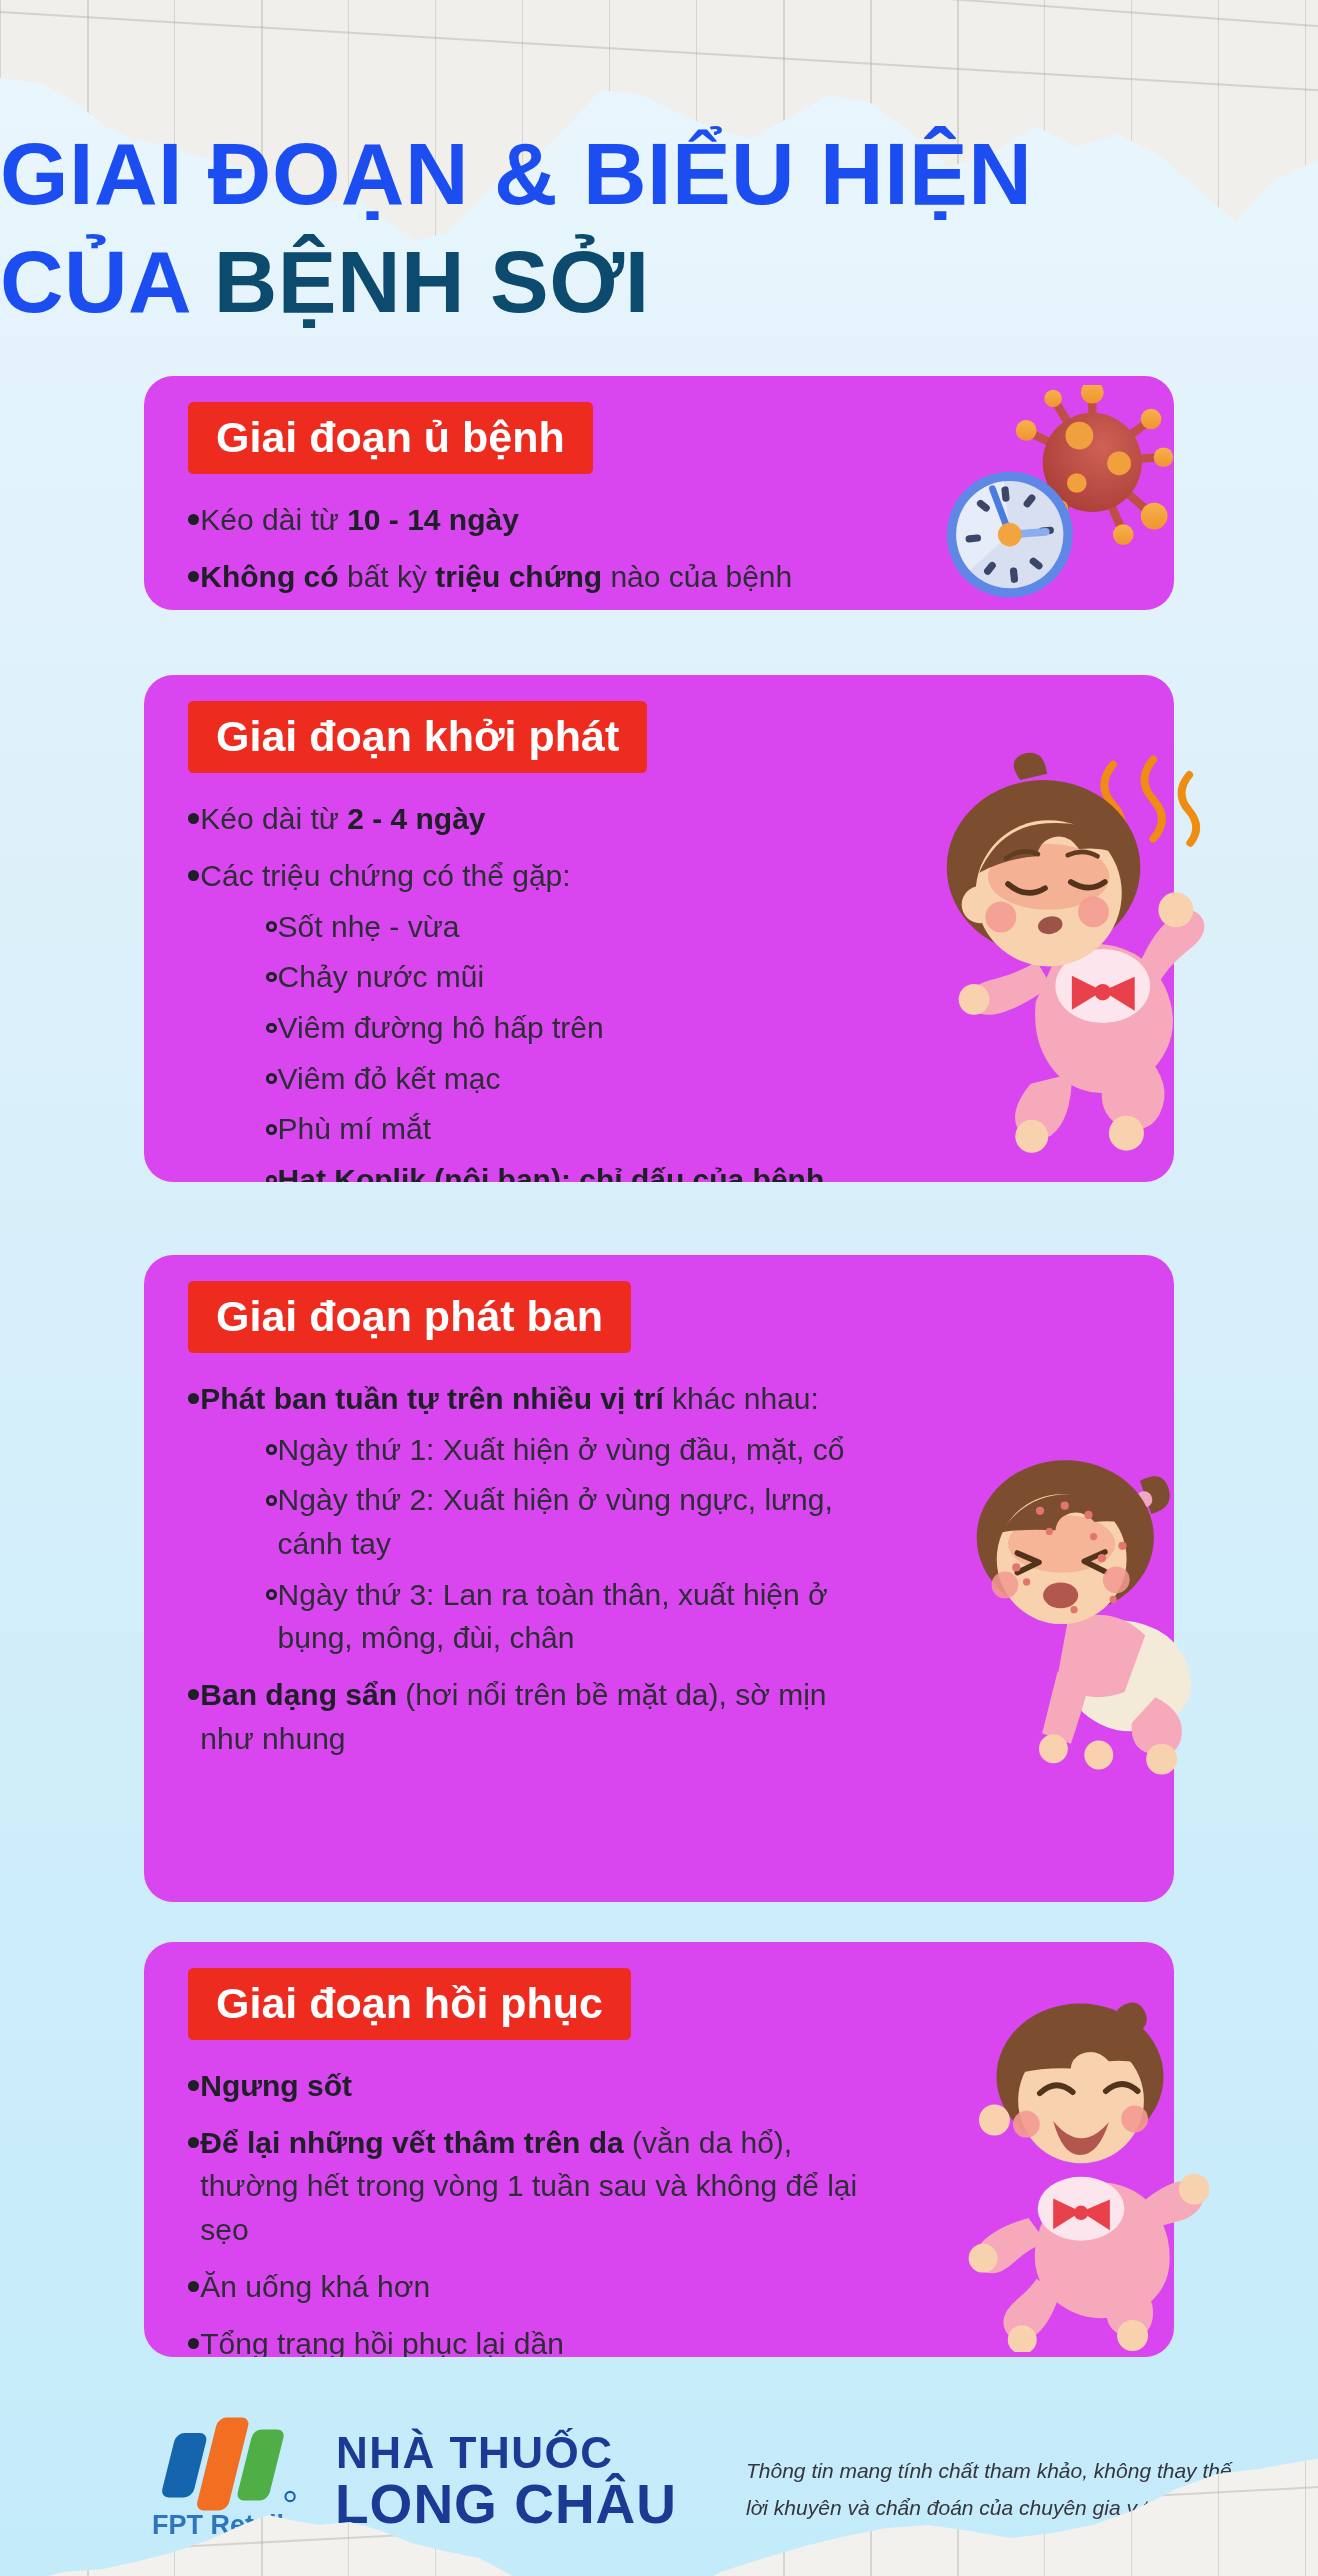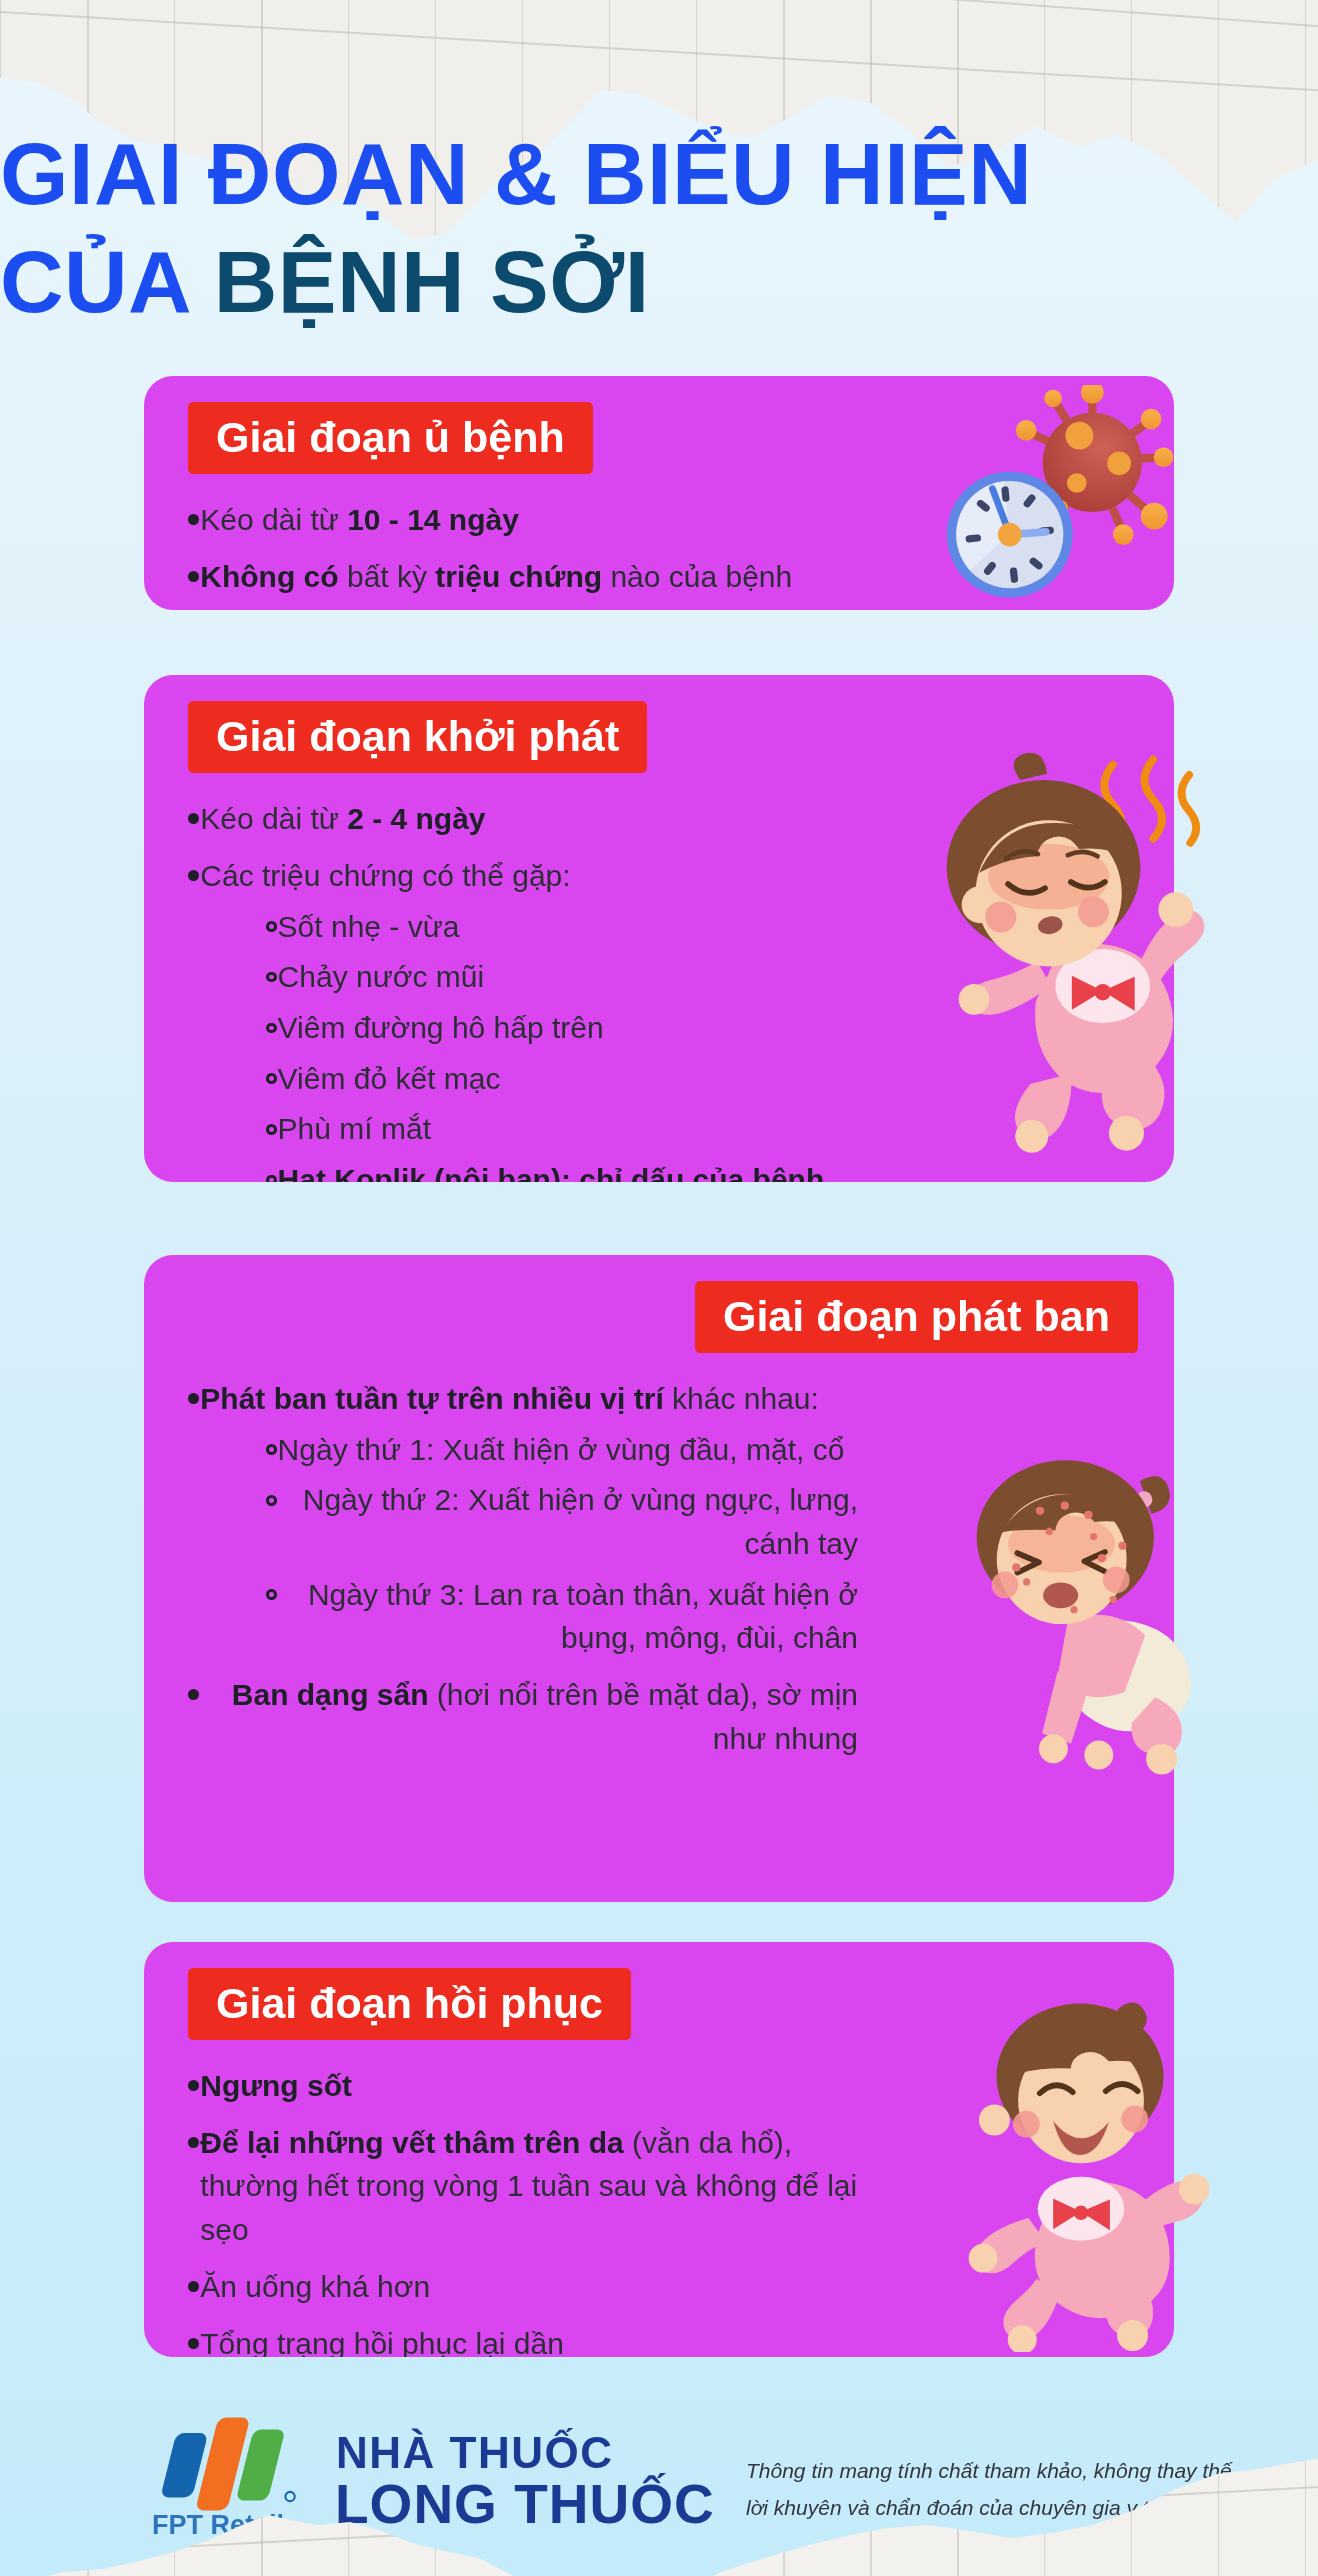--- a/index.html
+++ b/index.html
@@ -22,21 +22,21 @@
               font-weight:800;font-size:88px;letter-spacing:0.5px;line-height:1;}
   #title1{top:130px;color:#1b4df0;}
   #title2{top:238px;color:#1b4df0;}
   #title2 .hl{color:#0c4a6e;margin-left:21.6px;}
 
   
   .card{position:absolute;left:144px;width:1030px;background:#d946ef;
         border-radius:29px;box-sizing:border-box;padding:26px 36px 0 44px;overflow:hidden;}
   #card1{top:376px;height:234px;}
   #card2{top:675px;height:507px;}
-  #card3{top:1255px;height:647px;text-align:right;}
+  #card3{top:1255px;height:647px;}
   #card4{top:1942px;height:415px;}
   .badge{display:inline-block;background:#ee2b1f;color:#ffffff;
          font-size:43px;font-weight:700;padding:12.4px 28px;border-radius:5.2px;line-height:1.1;}
   .bullets{margin-top:24px;}
   #card1 .bullets{width:835px;}
   #card2 .bullets{width:773px;text-align:right;}
   #card3 .bullets{width:670px;}
   #card4 .bullets{width:690px;}
   .bullet{display:flex;gap:1px;font-size:30px;line-height:1.45;color:#2d2d35;font-weight:500;}
   .bullet.l1{margin-top:13.4px;}
@@ -361,21 +361,21 @@
       <g transform="skewX(-14) translate(40,0)">
         <rect x="10" y="35" width="62" height="125" rx="16" fill="#1565ae"></rect>
         <rect x="84" y="5" width="62" height="180" rx="16" fill="#f26f21"></rect>
         <rect x="158" y="28" width="62" height="138" rx="16" fill="#50ae47"></rect>
       </g>
       <circle cx="262" cy="158" r="9" fill="none" stroke="#1565ae" stroke-width="4"></circle>
     </svg>
   </div>
   <div id="fpt-label">FPT Retail</div>
   <div id="brand-top">NHÀ THUỐC</div>
-  <div id="brand-bottom">LONG THUỐC</div>
+  <div id="brand-bottom">LONG CHÂU</div>
   <div id="disclaimer">Thông tin mang tính chất tham khảo, không thay thế lời khuyên và chẩn đoán của chuyên gia y tế.</div>
 
   <div class="paper" id="paper-bottom">
     <div class="pline" style="top:77px;transform:rotate(-3deg);"></div>
 
   </div>
 
 </div>
 
 

